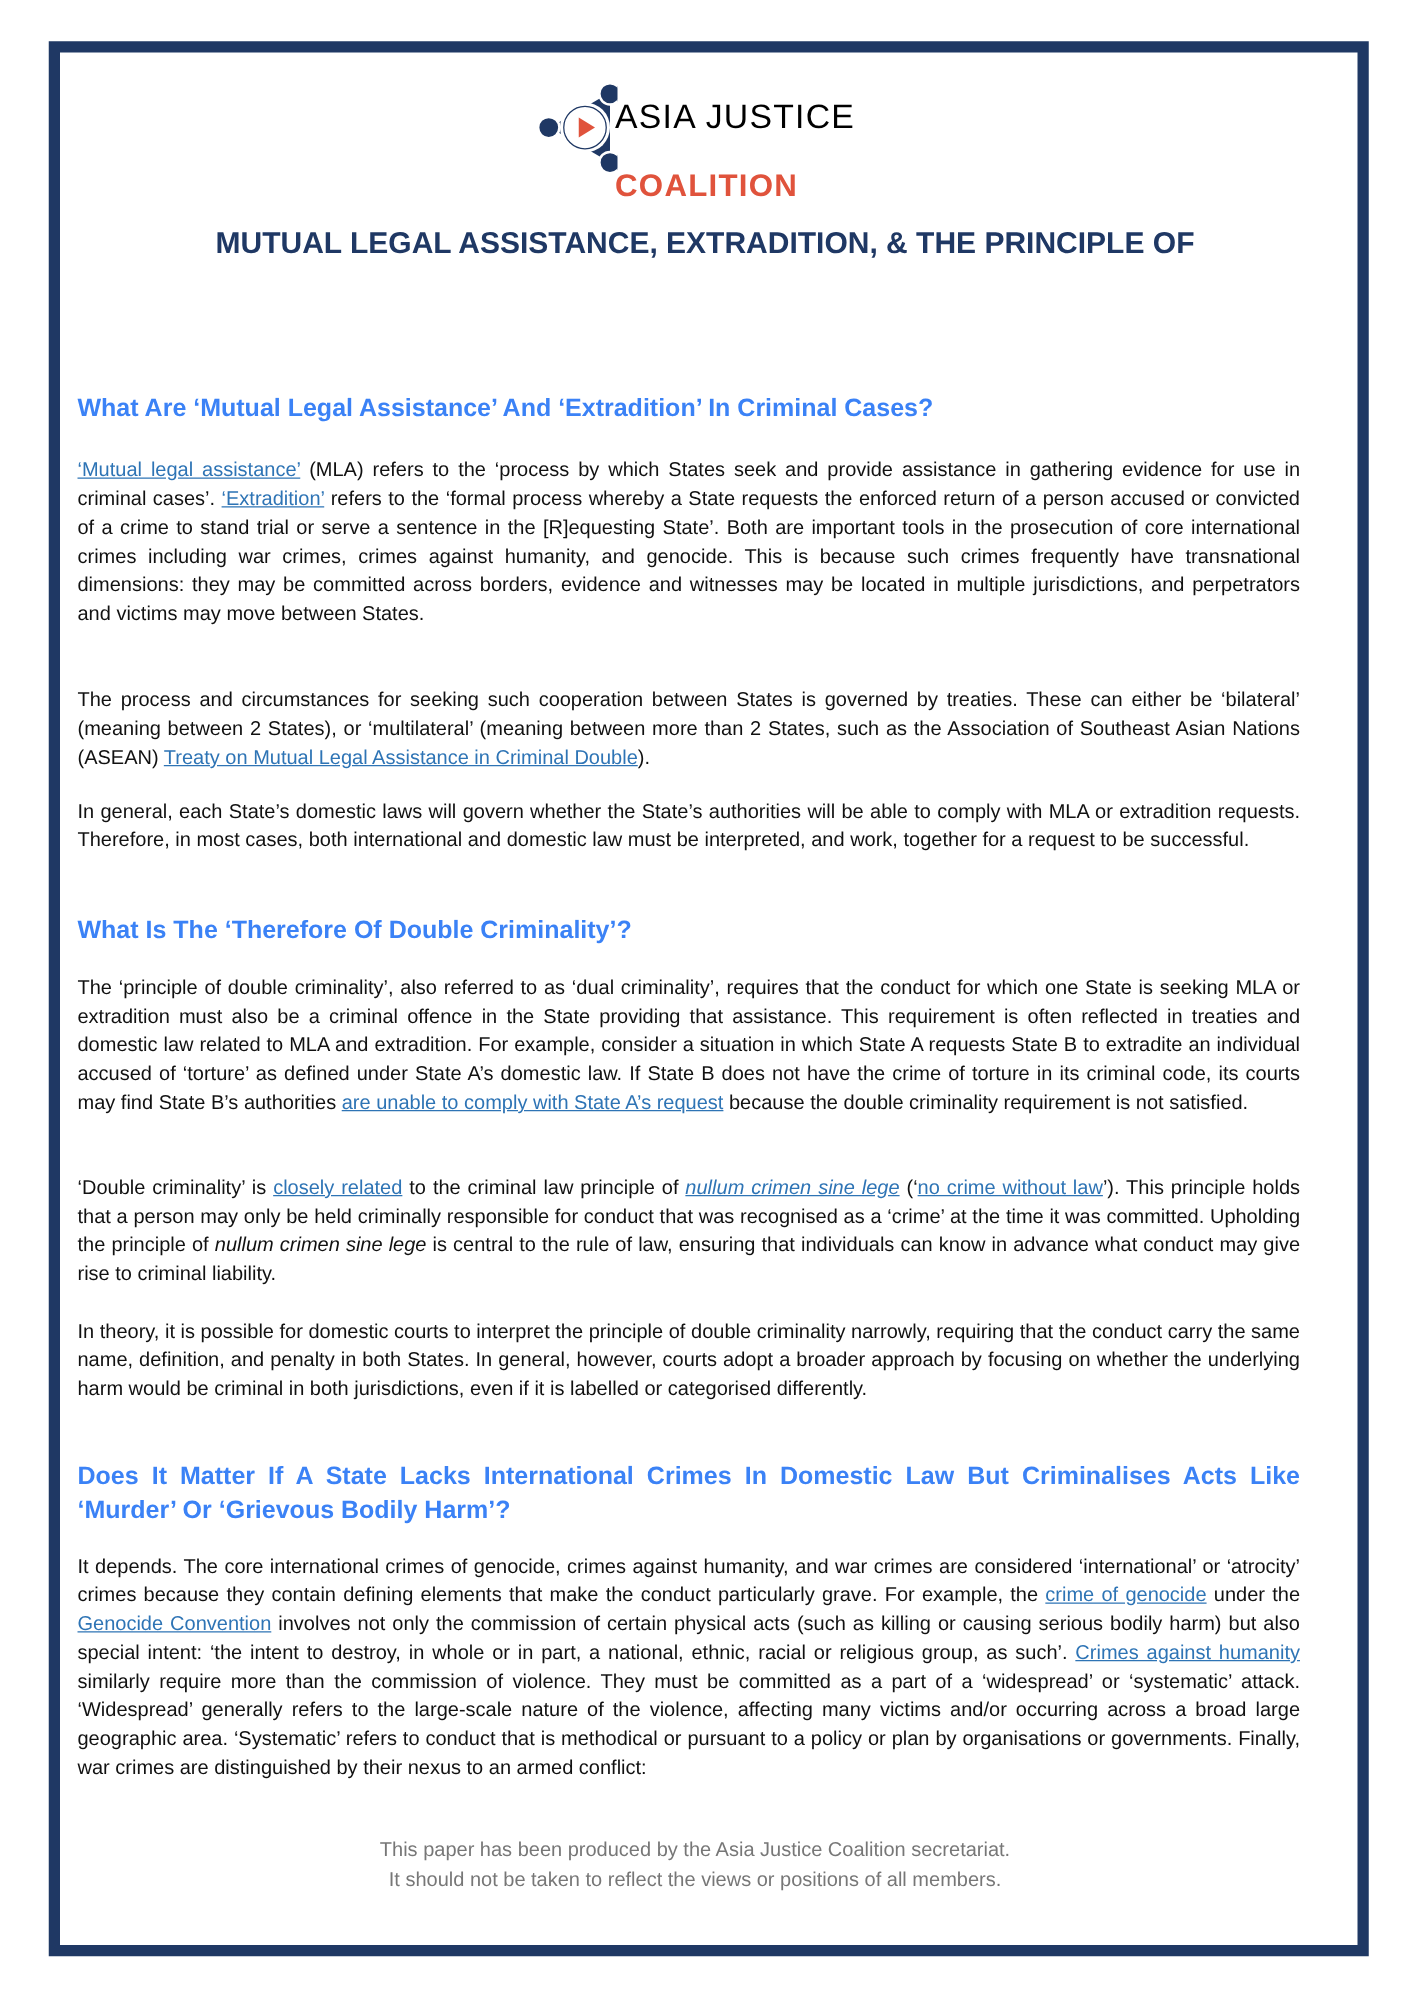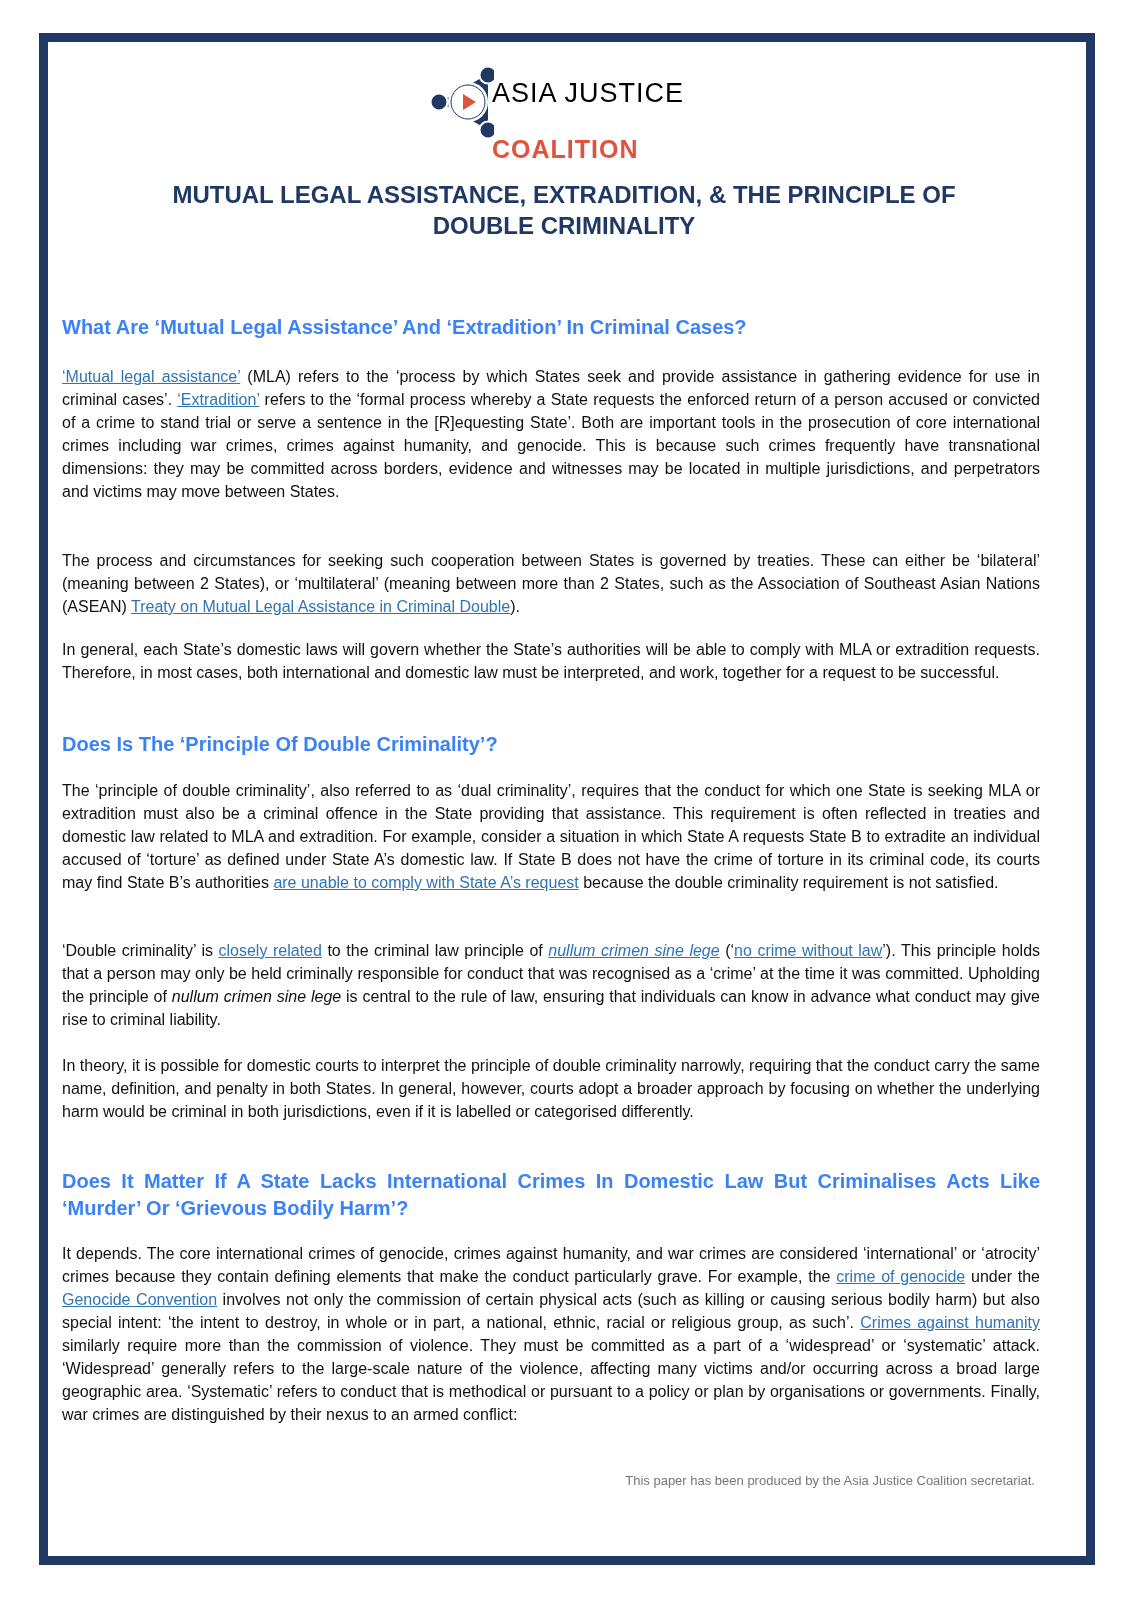--- a/index.html
+++ b/index.html
@@ -8,21 +8,21 @@
   .logo { position:absolute; left:424px; top:64px; width:270px; height:78px; }
   .logo svg { position:absolute; left:0; top:0; }
   .logo-line1 { position:absolute; left:68px; top:14px; font-size:27px; letter-spacing:1px; color:#000000; font-weight:normal; white-space:nowrap; }
   .logo-line2 { position:absolute; left:68px; top:40px; font-size:25px; letter-spacing:1px; color:#e0533c; font-weight:bold; white-space:nowrap;margin-top:31px; }
   .title { position:absolute; left:60px; width:1008px; top:179px; text-align:center; color:#1f3864; font-weight:bold; font-size:24px; line-height:31px; }
   .title div { white-space:nowrap; }
   h2 { position:absolute; left:62px; width:1000px; margin:0; color:#3b82f6; font-size:20px; font-weight:bold; line-height:27px; }
   p { position:absolute; left:62px; width:978px; margin:0; font-size:16px; line-height:23px; text-align:justify; color:#111; }
   a { color:#2e74b5; text-decoration:underline; }
   em { font-style:italic; }
-  .footer { position:absolute; left:107px; width:928px; top:1469px; text-align:right; color:#777; font-size:13px; line-height:24px; }
+  .footer { position:absolute; left:92px; width:928px; top:1469px; text-align:center; color:#777; font-size:16px; line-height:24px; }
 </style>
 </head>
 <body>
 
 <div class="frame"></div>
 
 <div class="logo">
   <svg width="70" height="78" viewBox="0 0 70 78">
     <polygon points="64,10 16,38 64,66" fill="#1f3864"></polygon>
     <circle cx="44" cy="38" r="20" fill="#ffffff"></circle>
@@ -31,38 +31,38 @@
     <circle cx="64" cy="11" r="8.5" fill="#1f3864" stroke="#ffffff" stroke-width="2"></circle>
     <circle cx="15" cy="38" r="8.5" fill="#1f3864" stroke="#ffffff" stroke-width="2"></circle>
     <circle cx="64" cy="66" r="8.5" fill="#1f3864" stroke="#ffffff" stroke-width="2"></circle>
   </svg>
   <div class="logo-line1">ASIA JUSTICE</div>
   <div class="logo-line2">COALITION</div>
 </div>
 
 <div class="title">
   <div>MUTUAL LEGAL ASSISTANCE, EXTRADITION, &amp; THE PRINCIPLE OF</div>
-  <div>DOUBLE CRIMINALITY</div>
 </div>
 
 <h2 style="top:314px;">What Are ‘Mutual Legal Assistance’ And ‘Extradition’ In Criminal Cases?</h2>
 
 <p style="top:365px;"><a>‘Mutual legal assistance’</a><span> (MLA) refers to the ‘process by which States seek and provide assistance in gathering evidence for use in criminal cases’. </span><a>‘Extradition’</a><span> refers to the ‘formal process whereby a State requests the enforced return of a person accused or convicted of a crime to stand trial or serve a sentence in the [R]equesting State’. Both are important tools in the prosecution of core international crimes including war crimes, crimes against humanity, and genocide. This is because such crimes frequently have transnational dimensions: they may be committed across borders, evidence and witnesses may be located in multiple jurisdictions, and perpetrators and victims may move between States.</span></p>
 
 <p style="top:549px;"><span>The process and circumstances for seeking such cooperation between States is governed by treaties. These can either be ‘bilateral’ (meaning between 2 States), or ‘multilateral’  (meaning between more than 2 States, such as the Association of Southeast Asian Nations (ASEAN) </span><a>Treaty on Mutual Legal Assistance in Criminal Double</a><span>).</span></p>
 
 <p style="top:638px;"><span>In general, each State’s domestic laws will govern whether the State’s authorities will be able to comply with MLA or extradition requests. Therefore, in most cases, both international and domestic law must be interpreted, and work, together for a request to be successful.</span></p>
 
-<h2 style="top:731px;">Does Is The ‘Principle Of Double Criminality’?</h2>
+<h2 style="top:731px;">What Is The ‘Therefore Of Double Criminality’?</h2>
 
 <p style="top:779px;"><span>The ‘principle of double criminality’, also referred to as ‘dual criminality’, requires that the conduct for which one State is seeking MLA or extradition must also be a criminal offence in the State providing that assistance. This requirement is often reflected in treaties and domestic law related to MLA and extradition. For example, consider a situation in which State A requests State B to extradite an individual accused of ‘torture’ as defined under State A’s domestic law. If State B does not have the crime of torture in its criminal code, its courts may find State B’s authorities </span><a>are unable to comply with State A’s request</a><span> because the double criminality requirement is not satisfied.</span></p>
 
 <p style="top:939px;"><span>‘Double criminality’ is </span><a>closely related</a><span> to the criminal law principle of </span><a style="font-style:italic;">nullum crimen sine lege</a><span> (‘</span><a>no crime without law</a><span>’). This principle holds that a person may only be held criminally responsible for conduct that was recognised as a ‘crime’ at the time it was committed. Upholding the principle of </span><em>nullum crimen sine lege</em><span> is central to the rule of law, ensuring that individuals can know in advance what conduct may give rise to criminal liability.</span></p>
 
 <p style="top:1054px;"><span>In theory, it is possible for domestic courts to interpret the principle of double criminality narrowly, requiring that the conduct carry the same name, definition, and penalty in both States. In general, however, courts adopt a broader approach by focusing on whether the underlying harm would be criminal in both jurisdictions, even if it is labelled or categorised differently.</span></p>
 
 <h2 style="top:1168px; width:978px; text-align:justify;">Does It Matter If A State Lacks International Crimes In Domestic Law But Criminalises Acts Like ‘Murder’ Or ‘Grievous Bodily Harm’?</h2>
 
 <p style="top:1242px;"><span>It depends. The core international crimes of genocide, crimes against humanity, and war crimes are considered ‘international’ or ‘atrocity’ crimes because they contain defining elements that make the conduct particularly grave. For example, the </span><a>crime of genocide</a><span> under the </span><a>Genocide Convention</a><span> involves not only the commission of certain physical acts (such as killing or causing serious bodily harm) but also special intent: ‘the intent to destroy, in whole or in part, a national, ethnic, racial or religious group, as such’. </span><a>Crimes against humanity</a><span> similarly require more than the commission of violence. They must be committed as a part of a ‘widespread’ or ‘systematic’ attack. ‘Widespread’ generally refers to the large-scale nature of the violence, affecting many victims and/or occurring across a broad large geographic area. ‘Systematic’ refers to conduct that is methodical or pursuant to a policy or plan by organisations or governments. Finally, war crimes are distinguished by their nexus to an armed conflict:</span></p>
 
 <div class="footer">
   <div>This paper has been produced by the Asia Justice Coalition secretariat.</div>
+  <div>It should not be taken to reflect the views or positions of all members.</div>
 </div>
 
 </body></html>

